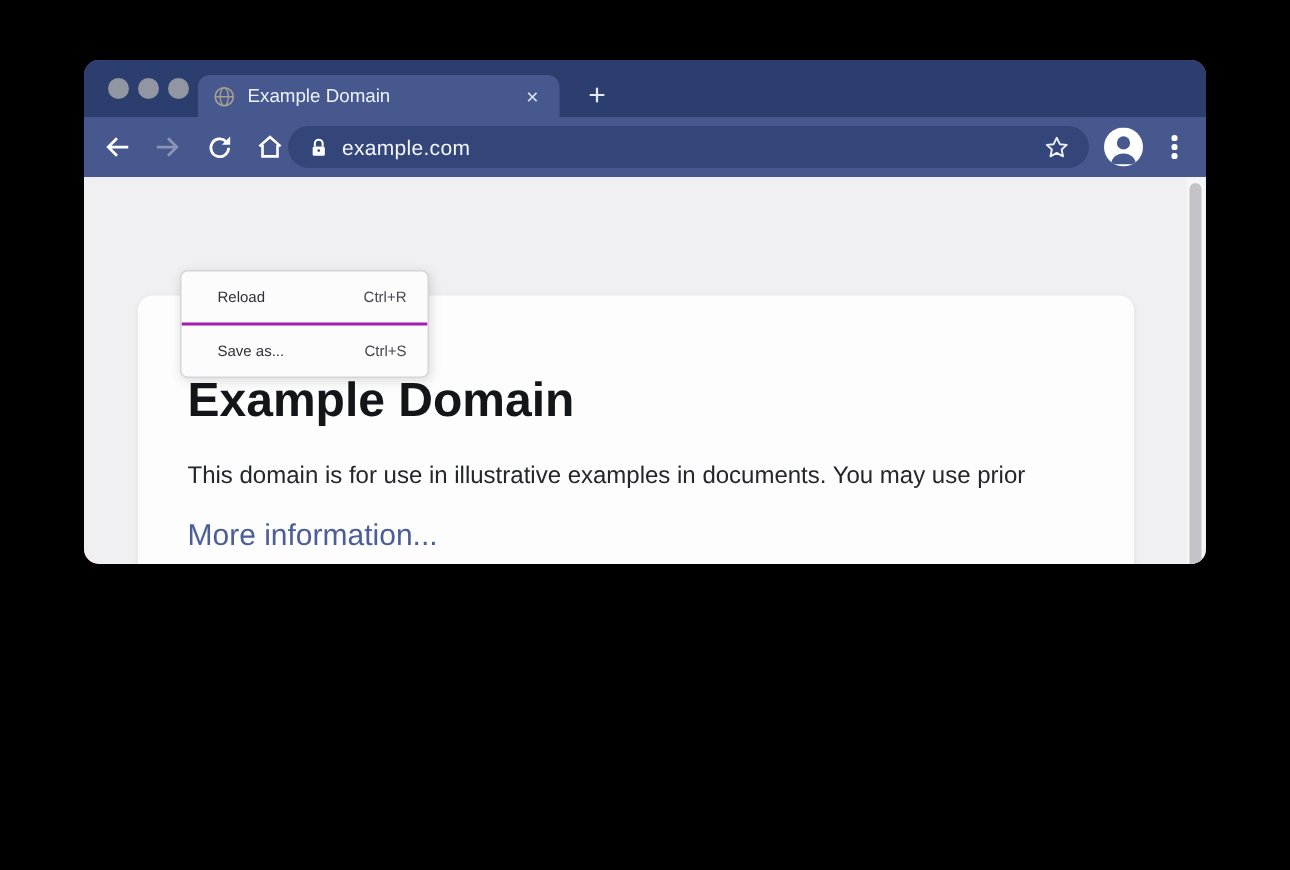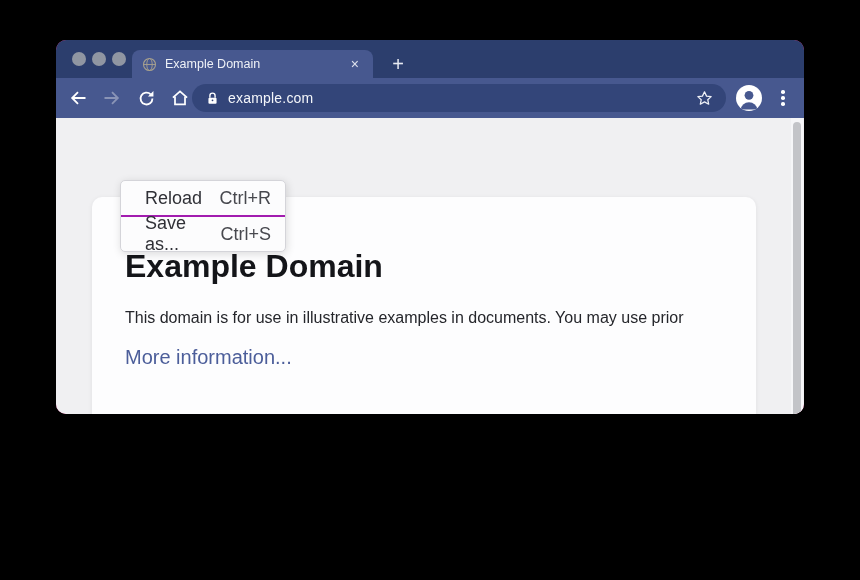--- a/index.html
+++ b/index.html
@@ -1,21 +1,21 @@
 <!DOCTYPE html>
 <html><head>
 <meta charset="utf-8">
 <style>
   html,body{margin:0;padding:0;}
   body{
     width:860px;height:580px;background:#000;position:relative;overflow:hidden;
     font-family:"Liberation Sans", sans-serif;
   }
   .window{
-    position:absolute;left:56px;top:40px;width:748px;height:374px;
+    position:absolute;left:56px;top:40px;width:748px;height:336px;
     border-radius:10px;overflow:hidden;background:#ec4899;
   }
   
   .titlebar{position:relative;height:38px;background:#2c3e6d;}
   .traffic{position:absolute;left:16px;top:12px;display:flex;gap:6px;}
   .traffic span{width:14px;height:14px;border-radius:50%;background:#9096a2;display:block;}
   .tab{
     position:absolute;left:76px;top:10px;width:241px;height:28px;
     background:#47588f;border-radius:8px 8px 0 0;
     display:flex;align-items:center;padding:0 10px;box-sizing:border-box;
@@ -55,21 +55,21 @@
   .card p span{display:block;}
   .card a{display:inline-block;margin-top:17px;font-size:20px;color:#4c5e9a;text-decoration:none;}
   
   .ctxmenu{
     position:absolute;left:64px;top:62px;width:166px;z-index:5;
     background:#fcfcfd;border:1px solid #d4d4d9;border-radius:5px;
     box-shadow:1px 2px 8px rgba(0,0,0,0.14);box-sizing:border-box;overflow:hidden;
   }
   .menu-item{
     height:34px;display:flex;align-items:center;justify-content:space-between;
-    padding:0 14px 0 24px;font-size:18px;
+    padding:0 14px 0 24px;font-size:10px;
   }
   .menu-item + .menu-item{border-top:2px solid #a21caf;}
   .menu-label{color:#303137;}
   .menu-shortcut{color:#47484e;}
   
   .scrollbar{position:absolute;right:1px;top:0;bottom:4px;width:12px;background:#f6f6f8;}
   .scroll-thumb{position:absolute;left:2px;top:4px;width:8px;height:368px;border-radius:4px;background:#c3c4c8;}
 </style>
 </head>
 <body>

